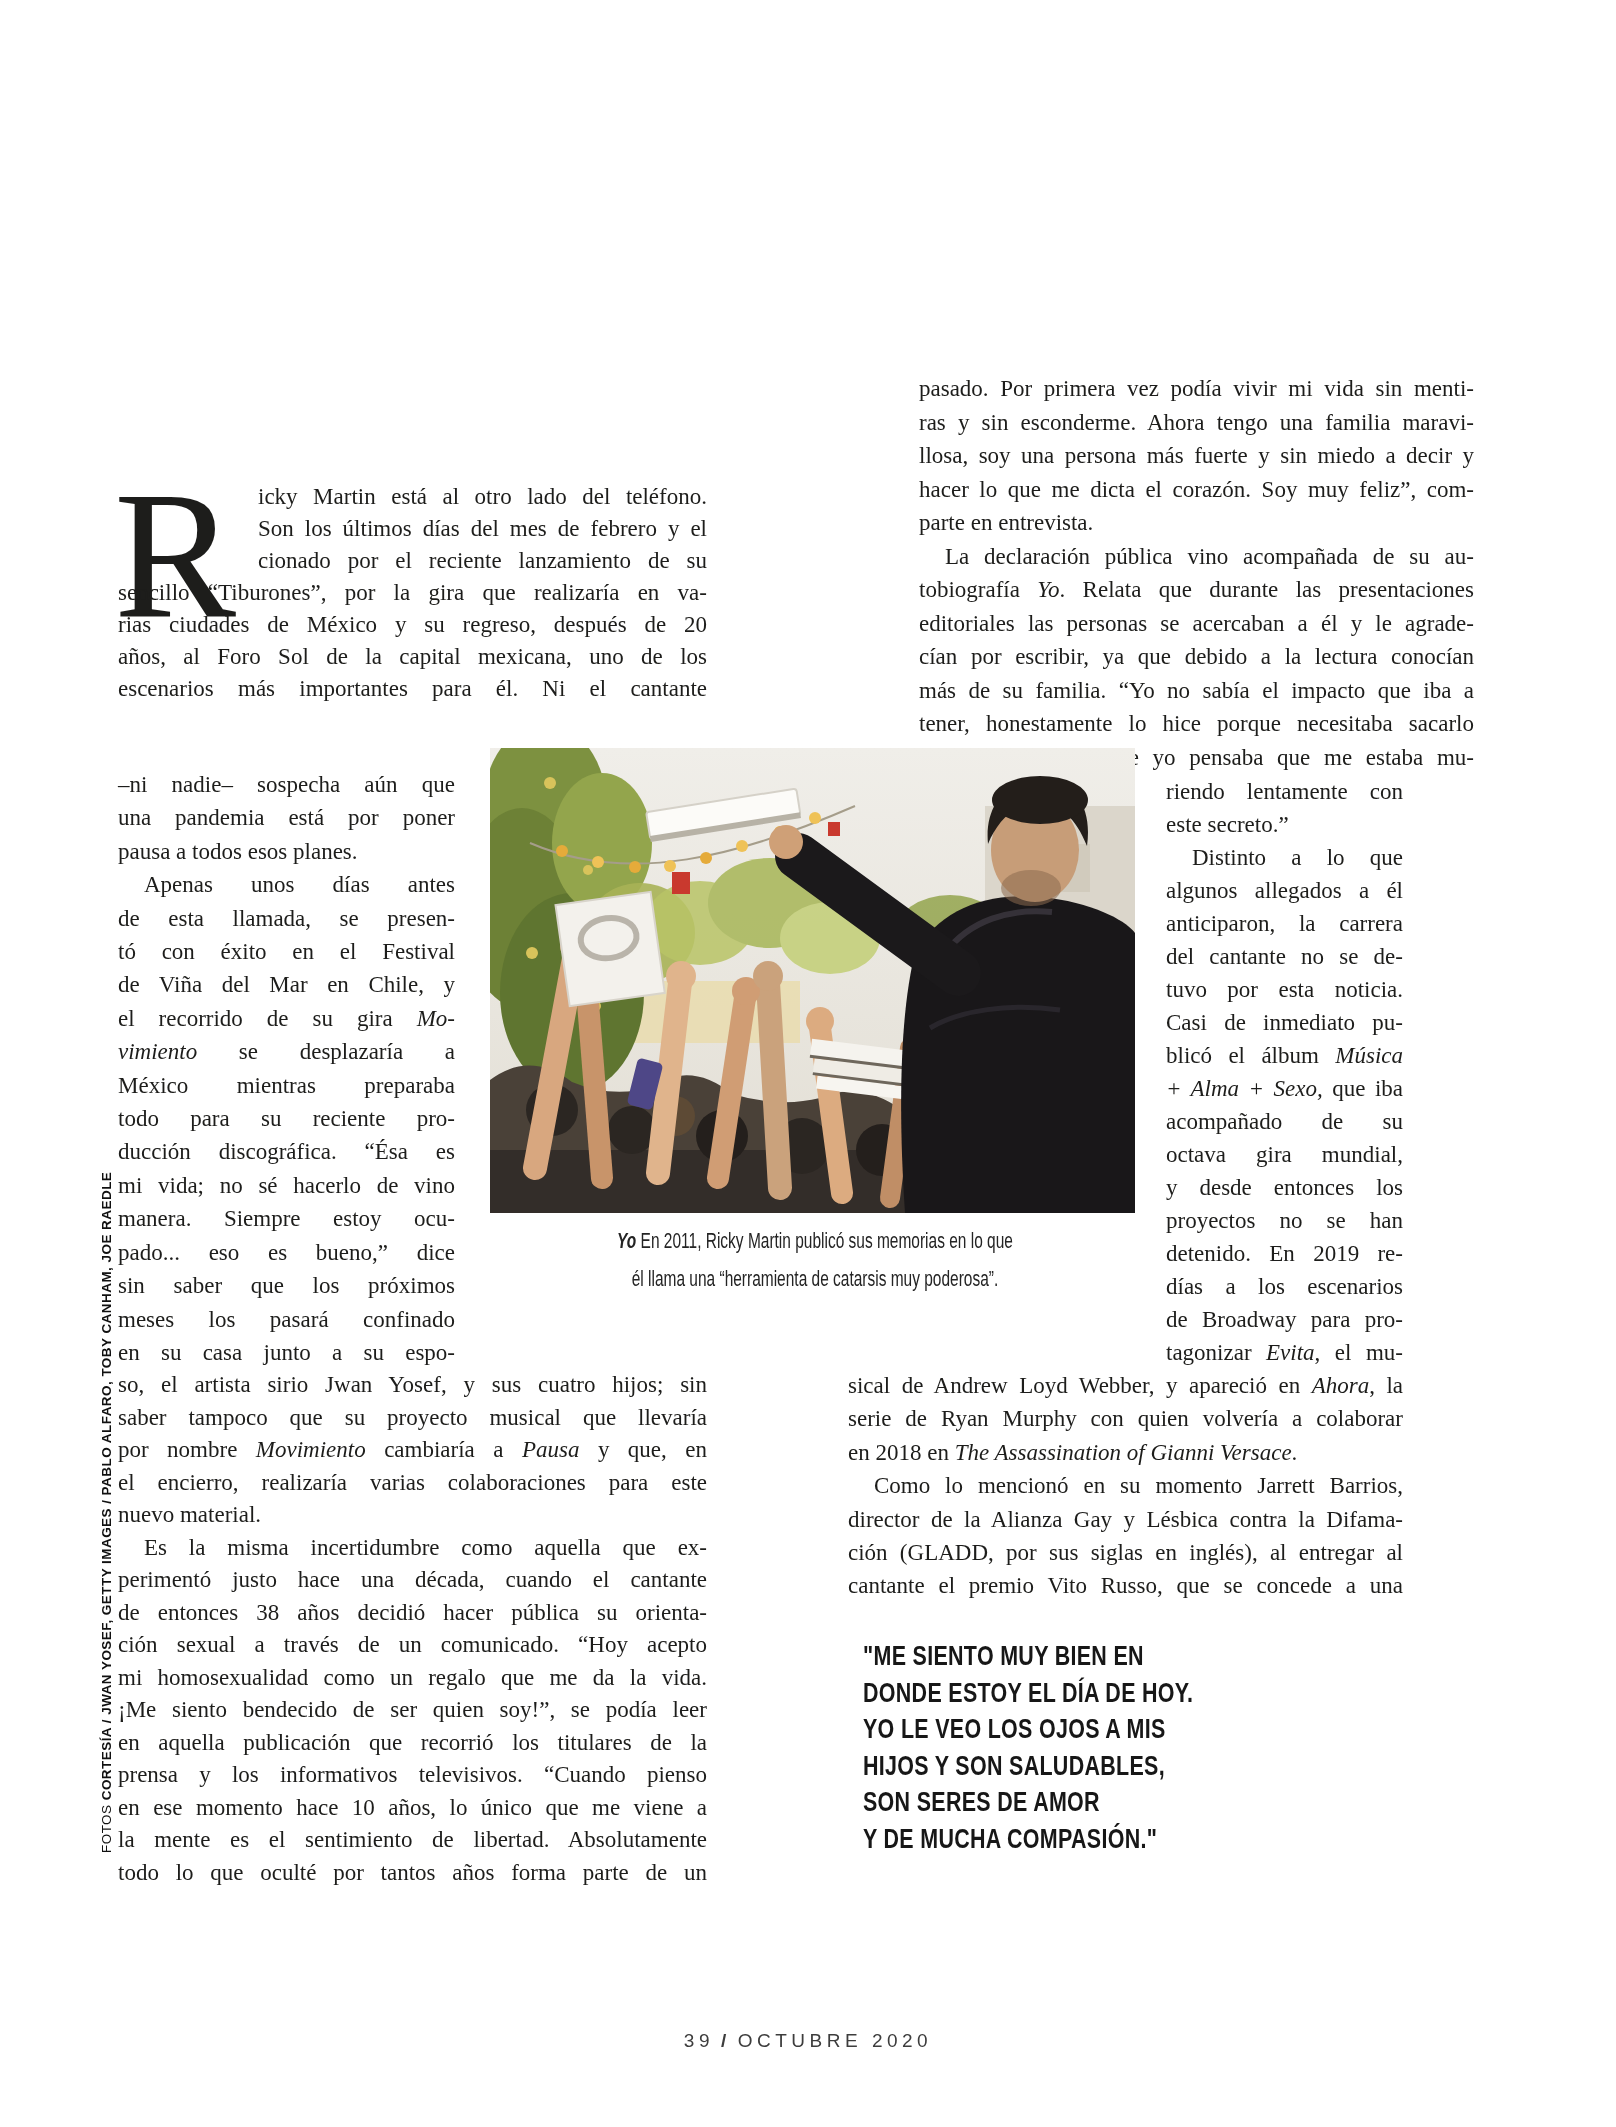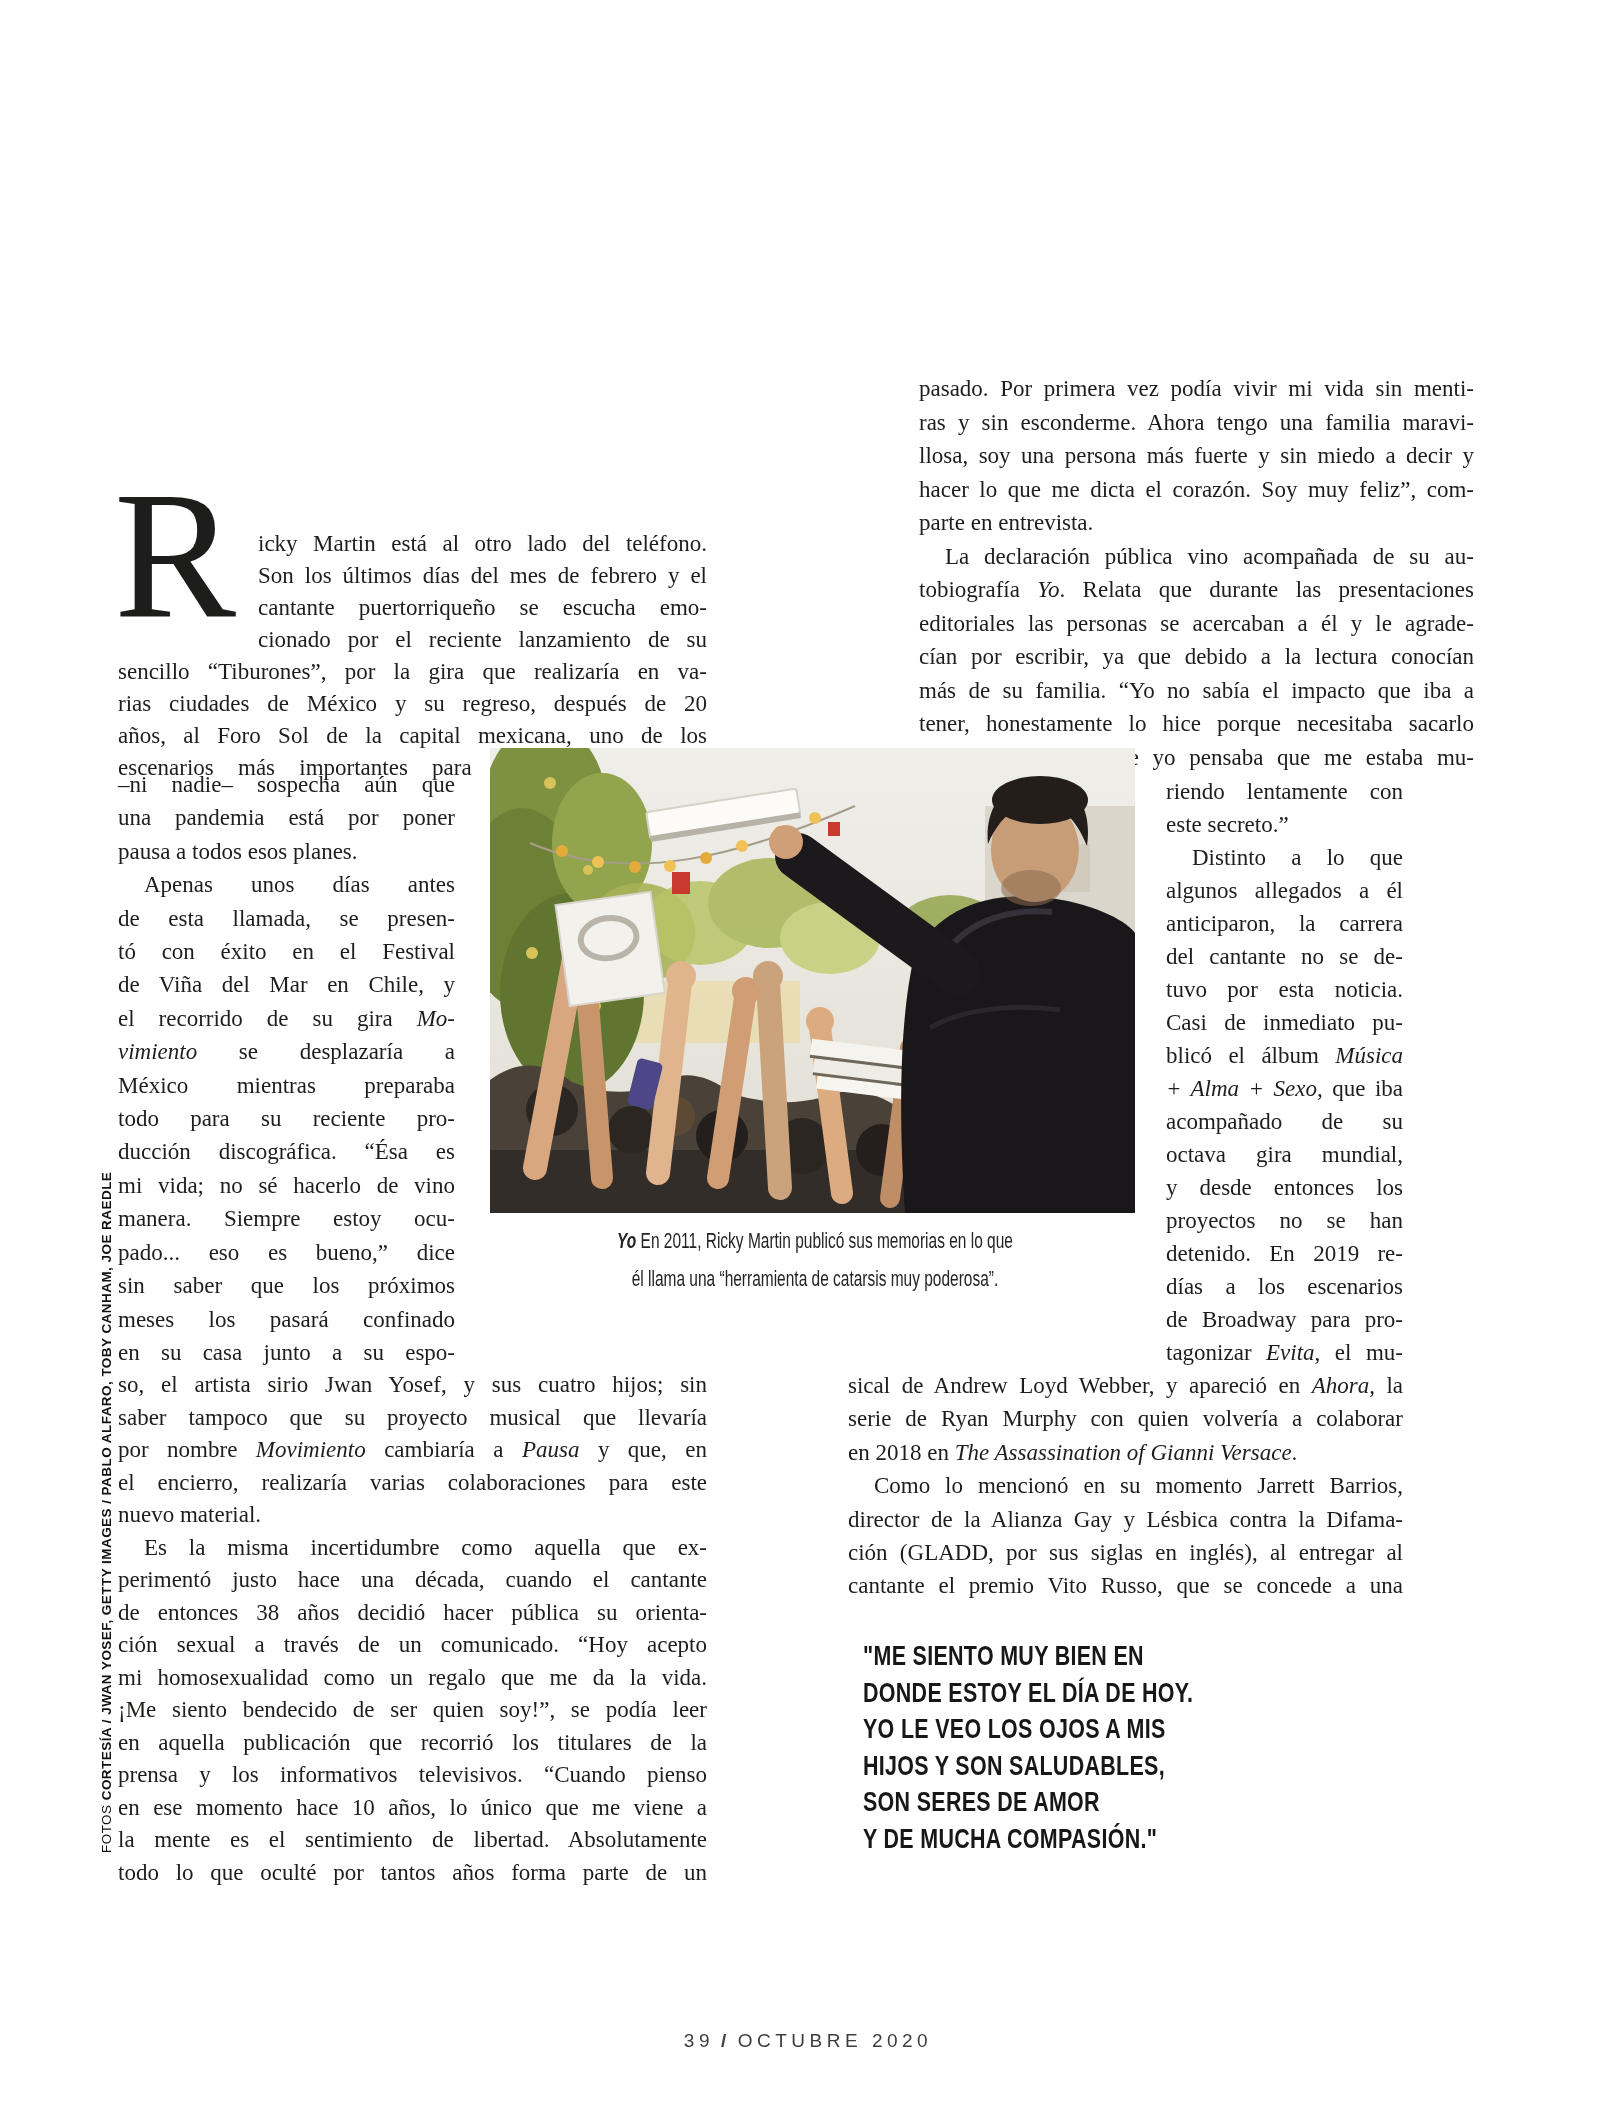--- a/index.html
+++ b/index.html
@@ -36,24 +36,23 @@
       font-family:"Liberation Sans",sans-serif;font-size:19px;letter-spacing:4.5px;
       color:#3d3d3d;}
   #footer .sep{padding:0 7px;font-weight:bold;}
   i{font-style:italic;} b{font-weight:bold;}
 </style>
 </head>
 <body>
 
 <div id="dropcap">R</div>
 
-<div class="col lh32" style="left:118px;top:528px;width:589px;">
+<div class="col lh32" style="left:118px;top:481px;width:589px;">
     <div class="ln dc" style="">icky Martin está al otro lado del teléfono.</div>
     <div class="ln dc" style="">Son los últimos días del mes de febrero y el</div>
-    <div class="ln dc" style="">cantante puertorriqueño se escucha emo-</div>
     <div class="ln dc" style="">cionado por el reciente lanzamiento de su</div>
     <div class="ln" style="">sencillo “Tiburones”, por la gira que realizaría en va-</div>
     <div class="ln" style="">rias ciudades de México y su regreso, después de 20</div>
     <div class="ln" style="">años, al Foro Sol de la capital mexicana, uno de los</div>
     <div class="ln" style="">escenarios más importantes para él. Ni el cantante</div>
   </div>
 <div class="col lh334" style="left:118px;top:768px;width:337px;">
     <div class="ln" style="">–ni nadie– sospecha aún que</div>
     <div class="ln" style="">una pandemia está por poner</div>
     <div class="ln end" style="">pausa a todos esos planes.</div>

